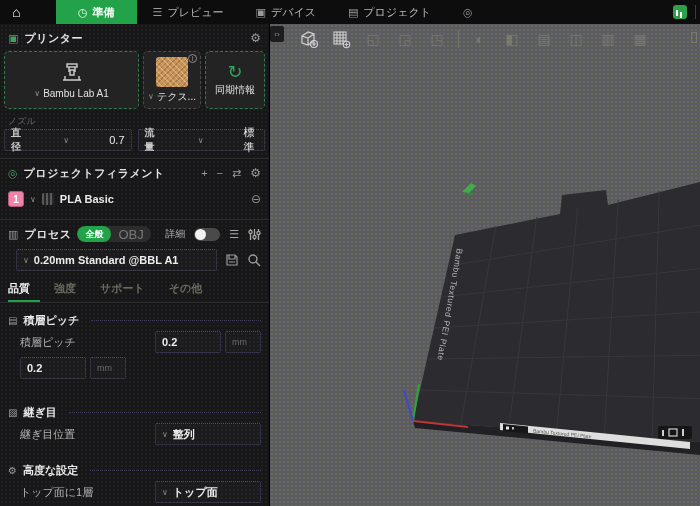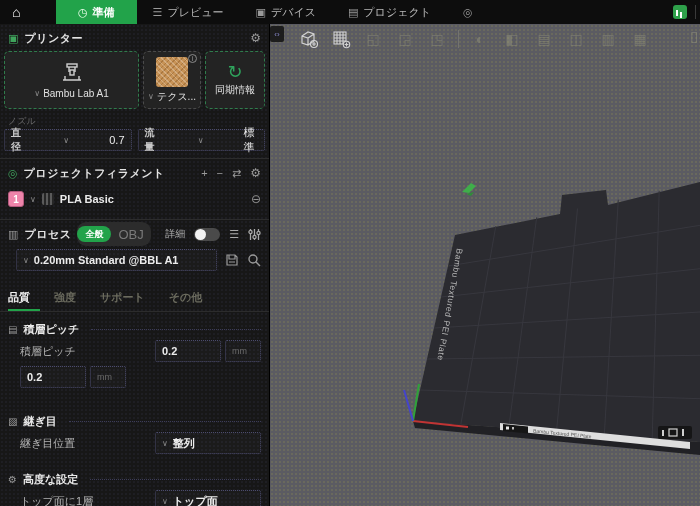--- a/index.html
+++ b/index.html
@@ -62,34 +62,34 @@
 
   .fil-row { height:26px; display:flex; align-items:center; gap:6px; padding:0 8px; margin-top:2px; }
   .fil-badge { width:16px; height:16px; background:#ee84aa; border:1px solid #b55a7e; border-radius:3px;
     color:#fff; font-size:10px; font-weight:bold; display:flex; align-items:center; justify-content:center; }
   .spool { width:12px; height:12px; border-radius:2px;
     background:repeating-linear-gradient(90deg,#5a5a5a 0 2px,#262626 2px 4px); }
   .fil-name { color:#eaeaea; font-size:11px; font-weight:bold; }
   .remove-c { margin-left:auto; color:#8f8f8f; font-size:12px; }
 
   .proc-head { height:24px; display:flex; align-items:center; gap:6px; padding:0 8px; margin-top:2px; }
-  .pillwrap { display:flex; align-items:center; background:#2c2c2c; border-radius:9px; height:24px; overflow:hidden; }
+  .pillwrap { display:flex; align-items:center; background:#2c2c2c; border-radius:9px; height:16px; overflow:hidden; }
   .pill-on { background:#22a34a; color:#fff; font-size:9px; font-weight:bold; padding:0 8px;
     height:16px; display:flex; align-items:center; border-radius:9px; }
   .pill-off { color:#7a7a7a; font-size:13px; padding:0 7px; }
   .adv-lab { font-size:10px; color:#b5b5b5; }
   .toggle { width:26px; height:13px; background:#4a4a4a; border-radius:7px; position:relative; }
   .toggle .knob { position:absolute; left:1px; top:1px; width:11px; height:11px; background:#f2f2f2; border-radius:50%; }
   .list-ic { font-size:11px; color:#a8a8a8; }
 
   .preset-row { display:flex; align-items:center; gap:8px; margin:3px 8px 0 16px; }
   .preset-box { flex:1; height:22px; }
   .preset-box .txt { color:#ececec; font-size:11px; font-weight:bold; white-space:nowrap; }
 
-  .tabs2 { display:flex; gap:0; margin-top:17px; border-bottom:1px solid #2c2c2c; padding:0 8px; }
+  .tabs2 { display:flex; gap:0; margin-top:8px; border-bottom:1px solid #2c2c2c; padding:0 8px; }
   .tab2 { font-size:11px; color:#6b6b5e; padding:2px 10px 4px 0; margin-right:14px; font-weight:bold; }
   .tab2.active { color:#f2f2f2; border-bottom:2px solid #22a34a; }
 
   .group-head { display:flex; align-items:center; gap:6px; padding:0 8px; margin-top:8px; height:18px; }
   .group-head::after { content:""; flex:1; border-top:1px dotted #3c3c58; margin-left:6px; }
   .g-ico { font-size:10px; color:#9a9a9a; }
   .g-title { font-size:11px; font-weight:bold; color:#e8e8e8; }
 
   .prow { display:flex; align-items:center; height:26px; padding:0 8px 0 20px; }
   .prow .lab { flex:1; color:#b4b4b4; font-size:11px; }

